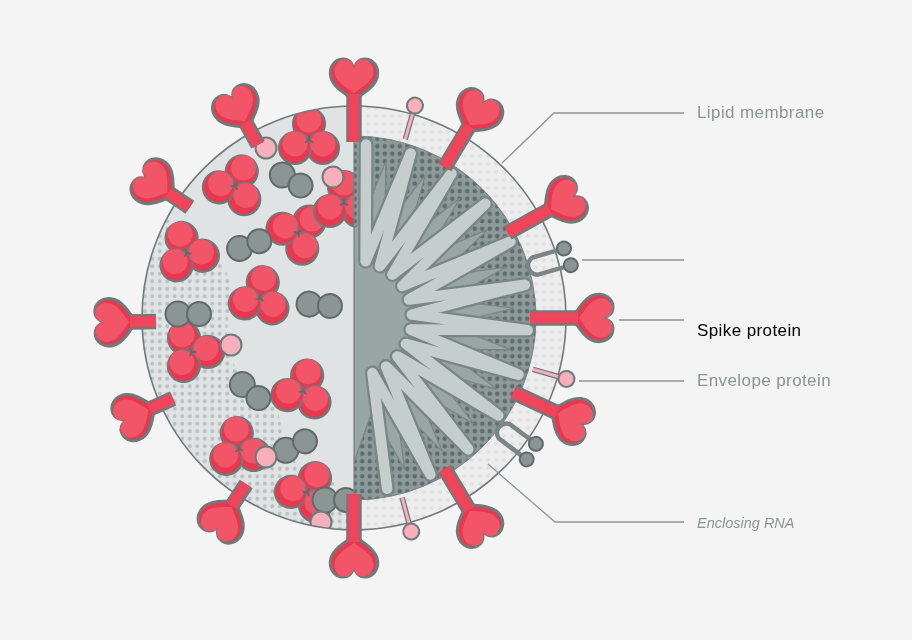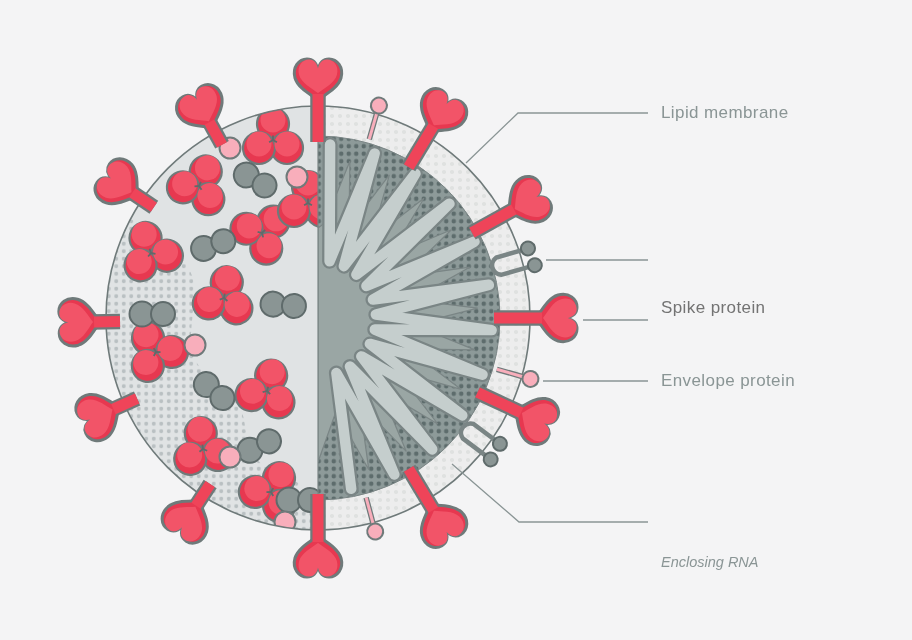--- a/index.html
+++ b/index.html
@@ -1,17 +1,17 @@
 <!DOCTYPE html>
 <html><head>
 <meta charset="utf-8">
 <style>
   html,body{margin:0;padding:0;background:#f4f4f5;}
   #stage{position:relative;width:797px;height:640px;background:#f4f4f5;overflow:hidden;
-         font-family:"Liberation Sans",sans-serif;}
+         font-family:"Liberation Sans",sans-serif;margin-left:36px;}
   #virus{position:absolute;left:0;top:0;}
   .label{position:absolute;left:661px;font-size:17px;line-height:20px;letter-spacing:.4px;
          color:#8a9595;white-space:nowrap;}
   .sublabel{position:absolute;left:661px;font-size:14.5px;line-height:18px;font-style:italic;
          color:#8a9595;white-space:nowrap;}
 </style>
 </head>
 <body>
 
 <div id="stage" style="background: rgb(244, 244, 245);">
@@ -290,16 +290,16 @@
         <circle cx="0" cy="-221" r="8" fill="#f8aebb" stroke="#6f7a7a" stroke-width="2"></circle>
       </g>
       <polyline points="466,163 518,113 648,113" fill="none" stroke="#8a9595" stroke-width="1.3"></polyline>
       <polyline points="546,260 648,260" fill="none" stroke="#8a9595" stroke-width="1.3"></polyline>
       <polyline points="583,320 648,320" fill="none" stroke="#8a9595" stroke-width="1.3"></polyline>
       <polyline points="543,381 648,381" fill="none" stroke="#8a9595" stroke-width="1.3"></polyline>
       <polyline points="452,464 519,522 648,522" fill="none" stroke="#8a9595" stroke-width="1.3"></polyline>
     </svg>
 
   <div class="label" style="top: 103px; color: rgb(138, 149, 149);">Lipid membrane</div>
-  <div class="label" style="top: 298px; color: #737373;">Spike protein</div>
+  <div class="label" style="top: 321px; color: #000000;">Spike protein</div>
   <div class="label" style="top: 371px; color: rgb(138, 149, 149);">Envelope protein</div>
-  <div class="sublabel" style="top: 553px; color: rgb(138, 149, 149);">Enclosing RNA</div>
+  <div class="sublabel" style="top: 514px; color: rgb(138, 149, 149);">Enclosing RNA</div>
 </div>
 
 </body></html>

